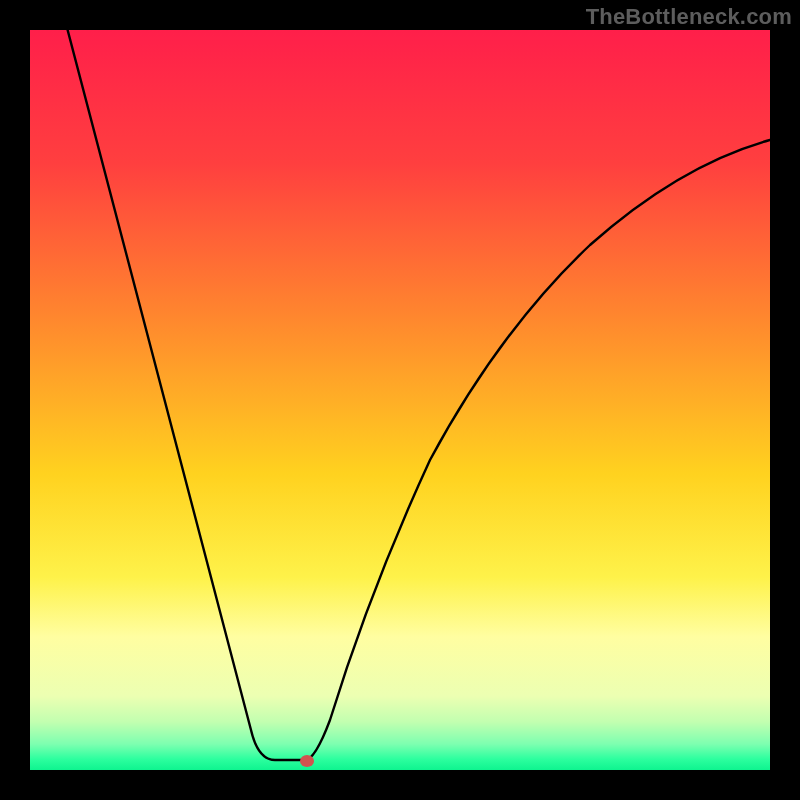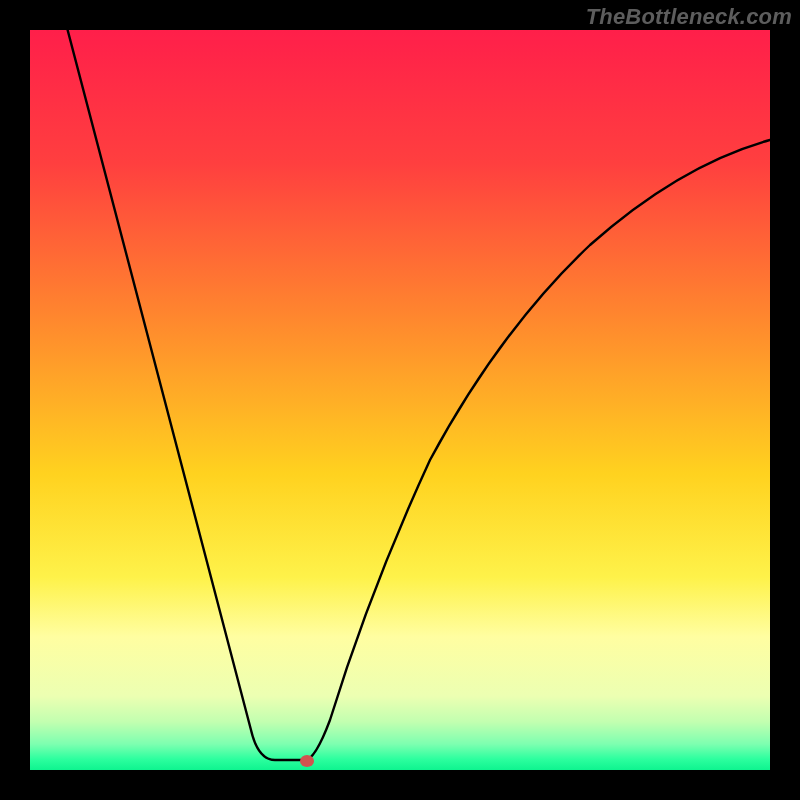--- a/index.html
+++ b/index.html
@@ -29,21 +29,20 @@
   }
   .watermark {
     position: absolute;
     top: 4px;
     right: 8px;
     color: #5d5d5d;
     font-size: 22px;
     font-weight: 600;
     letter-spacing: 0.2px;
     user-select: none;
-    font-style: italic;
   }
   .dot {
     position: absolute;
     width: 14px;
     height: 12px;
     background: #d0544f;
     border-radius: 50% / 50%;
     transform: translate(-50%, -50%);
   }
   svg { display: block; }

